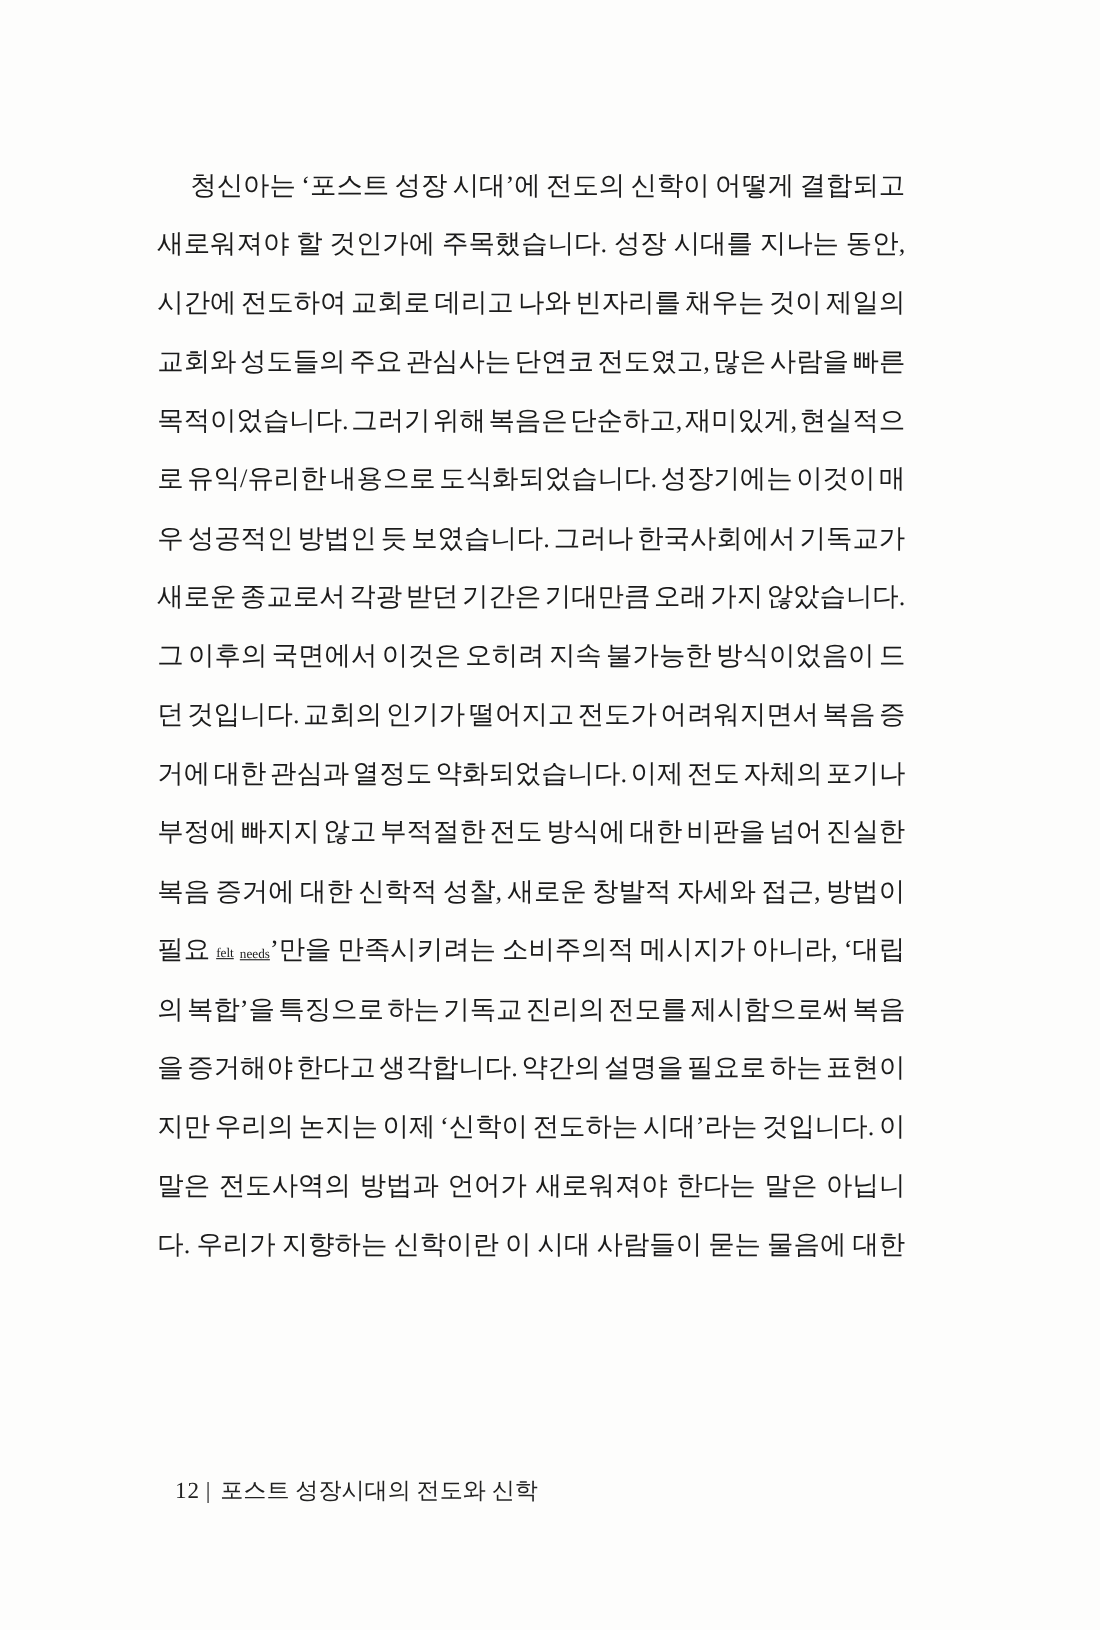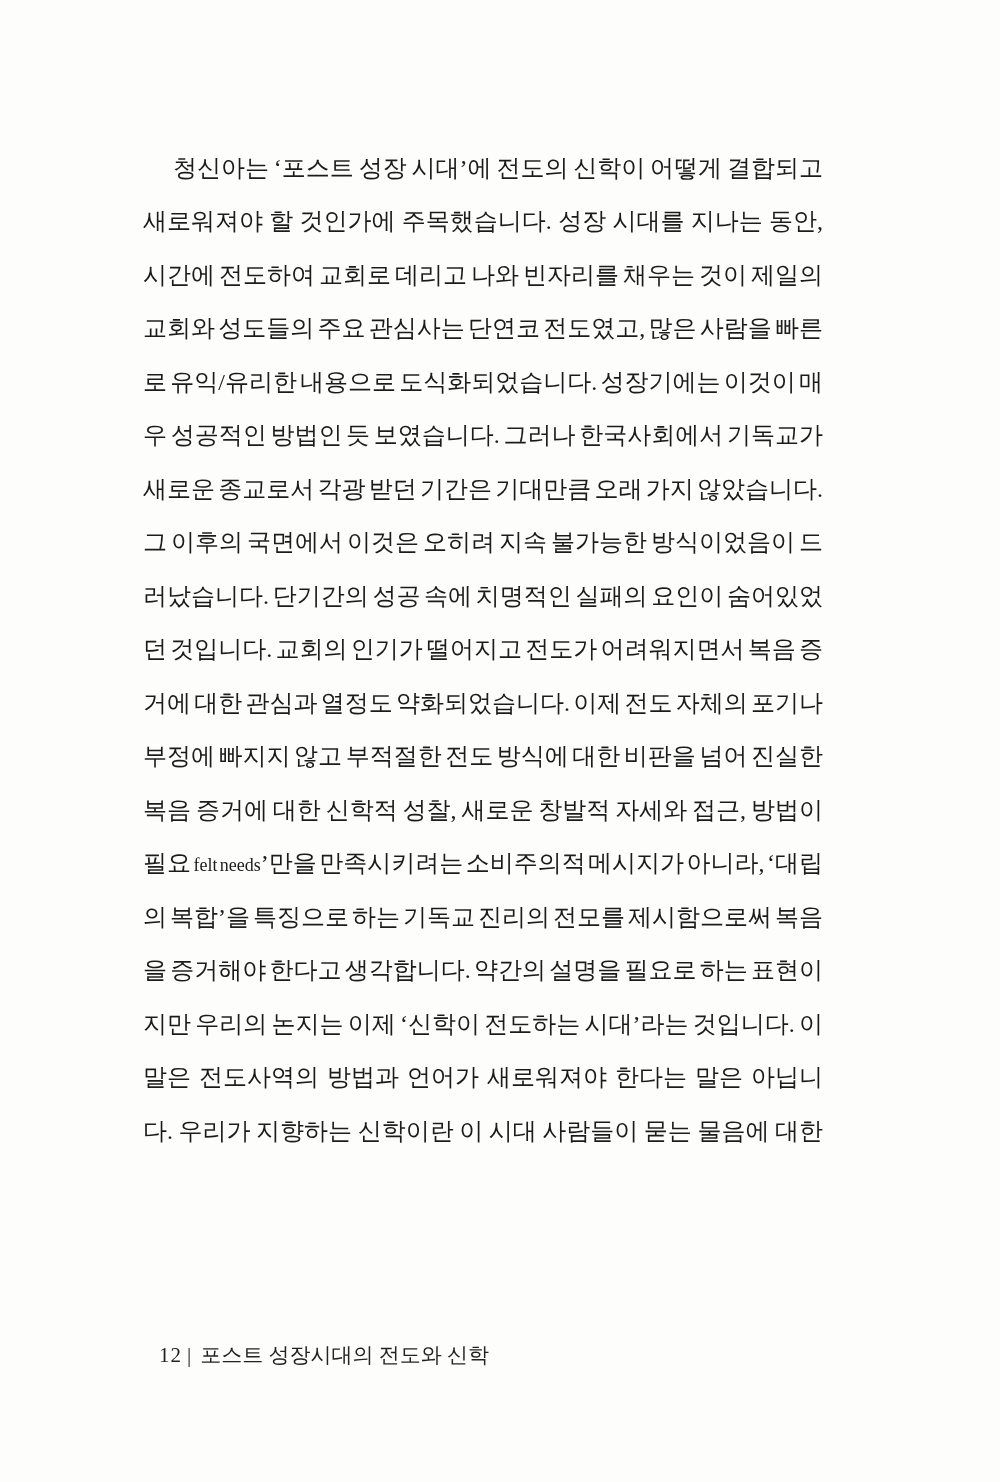--- a/index.html
+++ b/index.html
@@ -29,22 +29,23 @@
     height: 53.5px;
     font-size: 24px;
     white-space: nowrap;
     letter-spacing: 0;
   }
   .line.indent {
     padding-left: 30px;
   }
   .word { display: inline-block; }
   .latin {
-    font-size: 18px;
+    font-size: 12px;
     font-family: "Liberation Serif", "DejaVu Serif", serif;
+    text-decoration: underline;
   }
   .footer {
     position: absolute;
     left: 159px;
     top: 1341px;
     display: flex;
     align-items: baseline;
     font-size: 21px;
     color: #222222;
   }
@@ -96,20 +97,29 @@
         <span class="word"><span>성도들의</span></span>
         <span class="word"><span>주요</span></span>
         <span class="word"><span>관심사는</span></span>
         <span class="word"><span>단연코</span></span>
         <span class="word"><span>전도였고,</span></span>
         <span class="word"><span>많은</span></span>
         <span class="word"><span>사람을</span></span>
         <span class="word"><span>빠른</span></span>
       </div>
       <div class="line">
+        <span class="word"><span>목적이었습니다.</span></span>
+        <span class="word"><span>그러기</span></span>
+        <span class="word"><span>위해</span></span>
+        <span class="word"><span>복음은</span></span>
+        <span class="word"><span>단순하고,</span></span>
+        <span class="word"><span>재미있게,</span></span>
+        <span class="word"><span>현실적으</span></span>
+      </div>
+      <div class="line">
         <span class="word"><span>로</span></span>
         <span class="word"><span>유익/유리한</span></span>
         <span class="word"><span>내용으로</span></span>
         <span class="word"><span>도식화되었습니다.</span></span>
         <span class="word"><span>성장기에는</span></span>
         <span class="word"><span>이것이</span></span>
         <span class="word"><span>매</span></span>
       </div>
       <div class="line">
         <span class="word"><span>우</span></span>
@@ -137,30 +147,20 @@
         <span class="word"><span>이후의</span></span>
         <span class="word"><span>국면에서</span></span>
         <span class="word"><span>이것은</span></span>
         <span class="word"><span>오히려</span></span>
         <span class="word"><span>지속</span></span>
         <span class="word"><span>불가능한</span></span>
         <span class="word"><span>방식이었음이</span></span>
         <span class="word"><span>드</span></span>
       </div>
       <div class="line">
-        <span class="word"><span>러났습니다.</span></span>
-        <span class="word"><span>단기간의</span></span>
-        <span class="word"><span>성공</span></span>
-        <span class="word"><span>속에</span></span>
-        <span class="word"><span>치명적인</span></span>
-        <span class="word"><span>실패의</span></span>
-        <span class="word"><span>요인이</span></span>
-        <span class="word"><span>숨어있었</span></span>
-      </div>
-      <div class="line">
         <span class="word"><span>던</span></span>
         <span class="word"><span>것입니다.</span></span>
         <span class="word"><span>교회의</span></span>
         <span class="word"><span>인기가</span></span>
         <span class="word"><span>떨어지고</span></span>
         <span class="word"><span>전도가</span></span>
         <span class="word"><span>어려워지면서</span></span>
         <span class="word"><span>복음</span></span>
         <span class="word"><span>증</span></span>
       </div>

